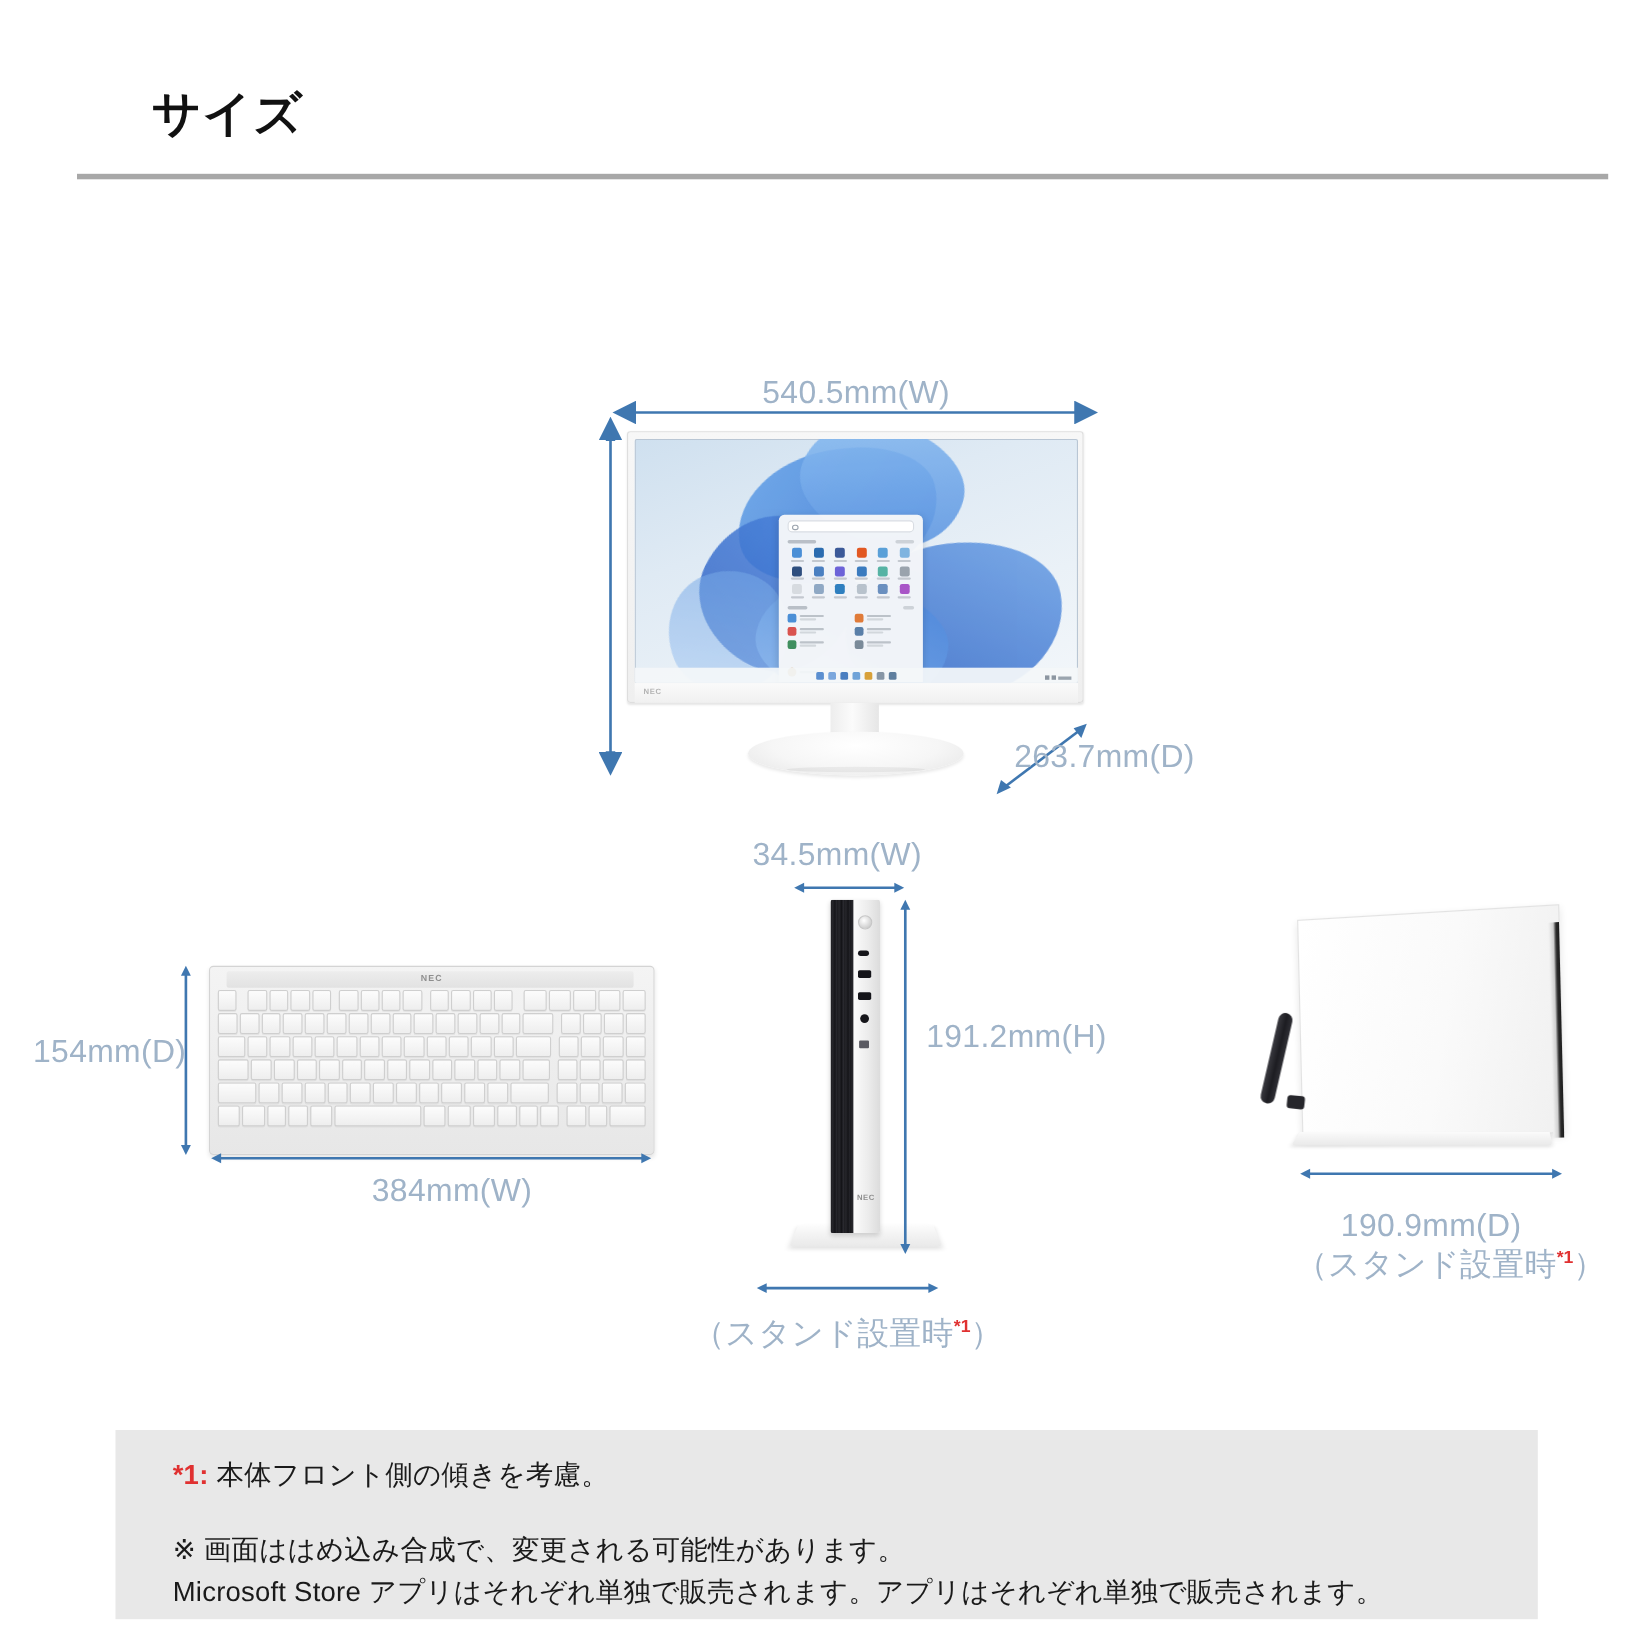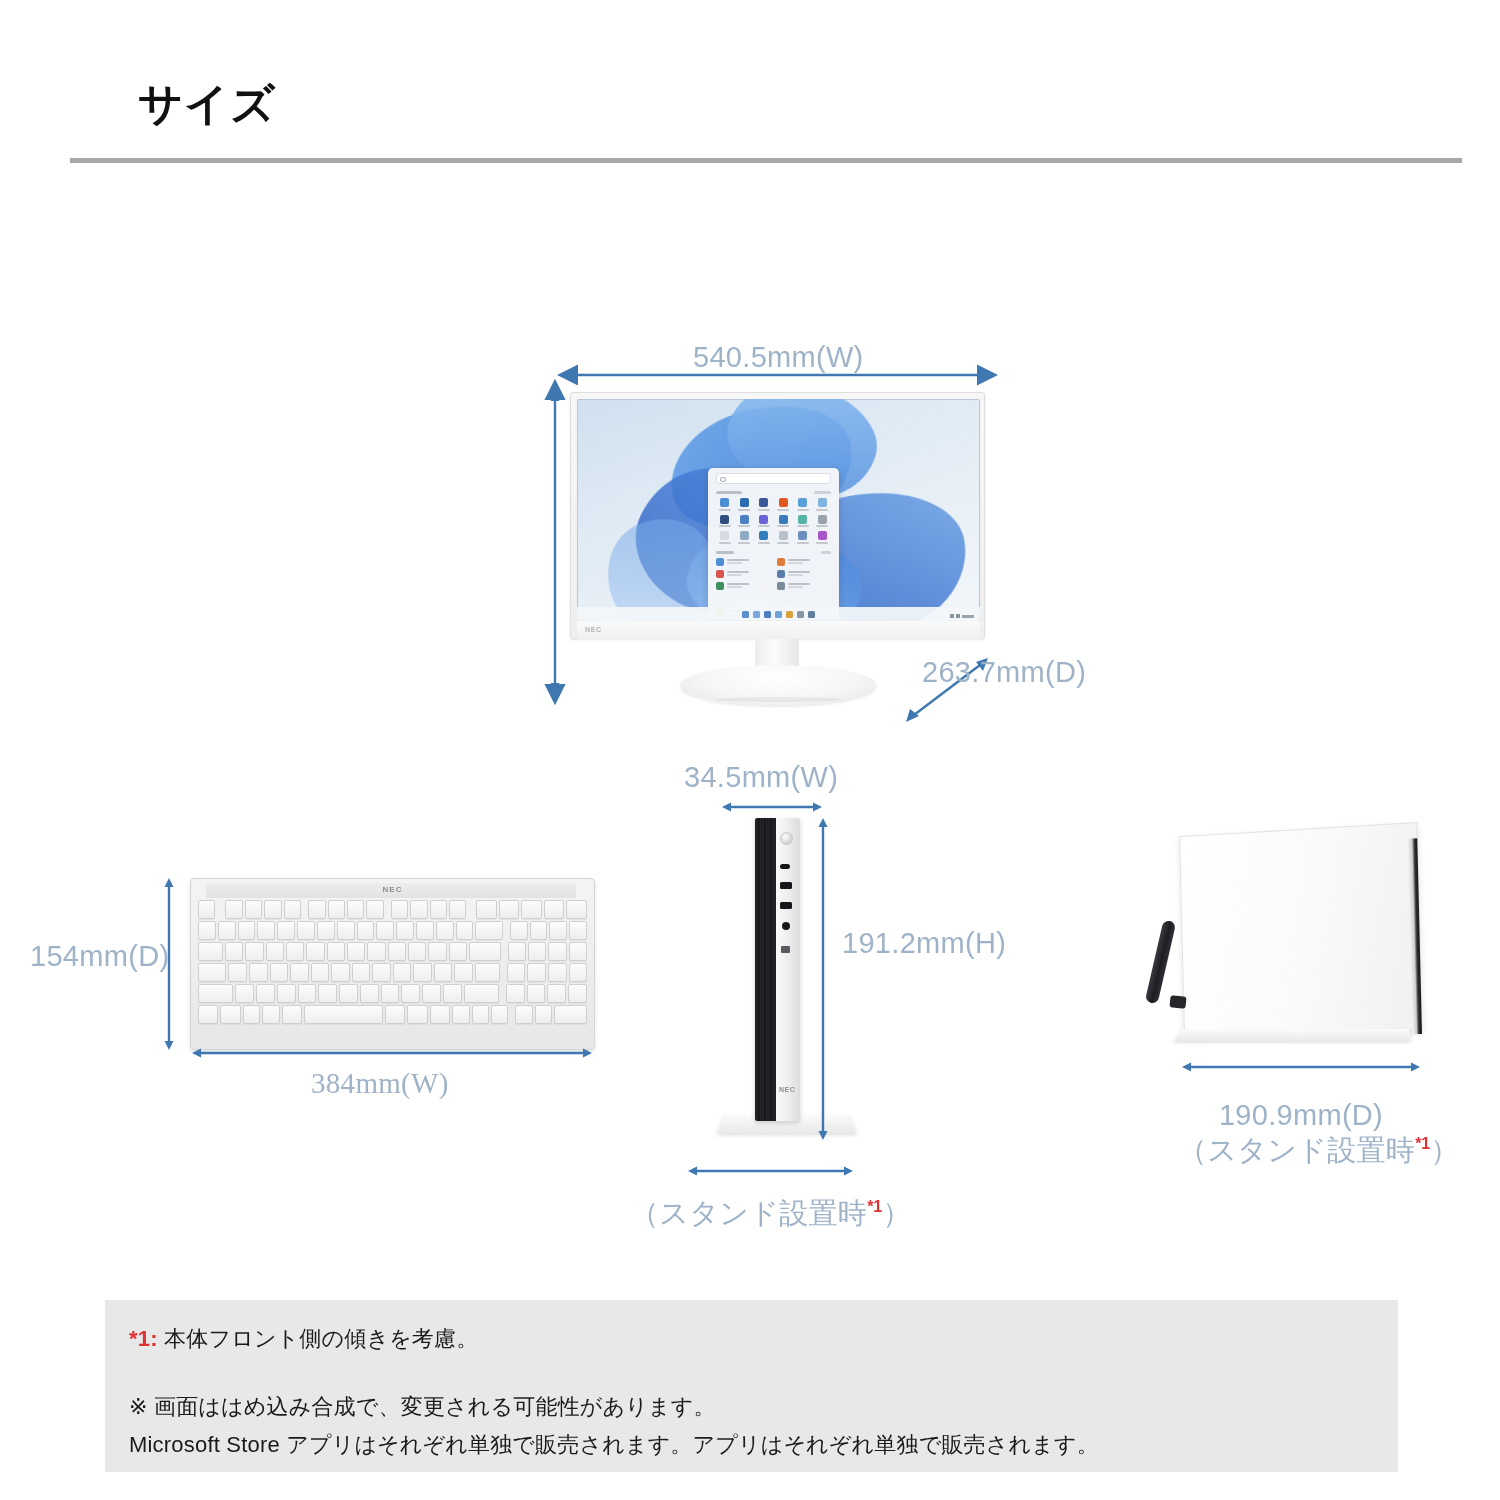--- a/index.html
+++ b/index.html
@@ -286,22 +286,23 @@
     position:absolute; left: 22px; top: 160px; width: 16px; height: 12px;
     background:#26262b; border-radius: 3px; transform: rotate(6deg);
   }
 
   
   .footnote-box {
     position: absolute; left: 105px; top: 1300px; width: 1293px; height: 172px;
     background: #e8e8e8;
   }
   .fn-line {
-    position: absolute; color: #1a1a1a; font-size: 22px; white-space: nowrap;
+    position: absolute; color: #1a1a1a; font-size: 25px; white-space: nowrap;
     letter-spacing: .2px;
+    margin-left: 28px;
   }
   .fn-star { color:#e03131; font-weight: 700; }
   #fn-1 { left: 24px; top: 24px; }
   #fn-2 { left: 24px; top: 92px; }
   #fn-3 { left: 24px; top: 130px; }
 </style>
 </head>
 <body>
 
 <div class="page">
@@ -500,21 +501,21 @@
     </svg>
   </div>
 
   <div class="arrow" style="left:898px; top:650px;">
     <svg width="110" height="80" viewBox="0 0 110 80">
       <line x1="12" y1="68" x2="86" y2="12" stroke="#3f77b0" stroke-width="2.4"></line>
       <path d="M90,8 L78,12 L85,21 z" fill="#3f77b0"></path>
       <path d="M8,72 L12,59 L21,66 z" fill="#3f77b0"></path>
     </svg>
   </div>
-  <div class="dim" style="left:922px; top:655px;">263.7mm(D)</div>
+  <div class="dim" style="left:922px; top:671px;">263.7mm(D)</div>
 
   <div id="keyboard-group">
     <div class="kb-body">
       <div class="kb-topstrip"></div>
       <div class="kb-logo">NEC</div>
       <div class="kb-keys">
         <div class="krow">
           <div class="key"></div>
             <div class="gap"></div>
           <div class="key"></div>
@@ -653,21 +654,21 @@
   </div>
   <div class="dim" style="left:18px; top:939px;margin-left:12px;">154mm(D)</div>
 
   <div class="arrow" style="left:192px; top:1046px;">
     <svg width="400" height="14" viewBox="0 0 400 14">
       <line x1="8" y1="7" x2="392" y2="7" stroke="#3f77b0" stroke-width="2.4"></line>
       <path d="M0,7 L9,2.5 L9,11.5 z" fill="#3f77b0"></path>
       <path d="M400,7 L391,2.5 L391,11.5 z" fill="#3f77b0"></path>
     </svg>
   </div>
-  <div class="dim" style="left:311px; top:1066px;font-family:Liberation Serif, serif;">384mm(W)</div>
+  <div class="dim" style="left:338px; top:1066px;">384mm(W)</div>
 
   <div id="minipc-group">
     <div class="pc-stand-base"></div>
     <div class="pc-body">
       <div class="pc-dark"></div>
       <div class="pc-light"></div>
       <div class="pc-power"></div>
       <div class="pc-port usbc"></div>
       <div class="pc-port usb1"></div>
       <div class="pc-port usb2"></div>

